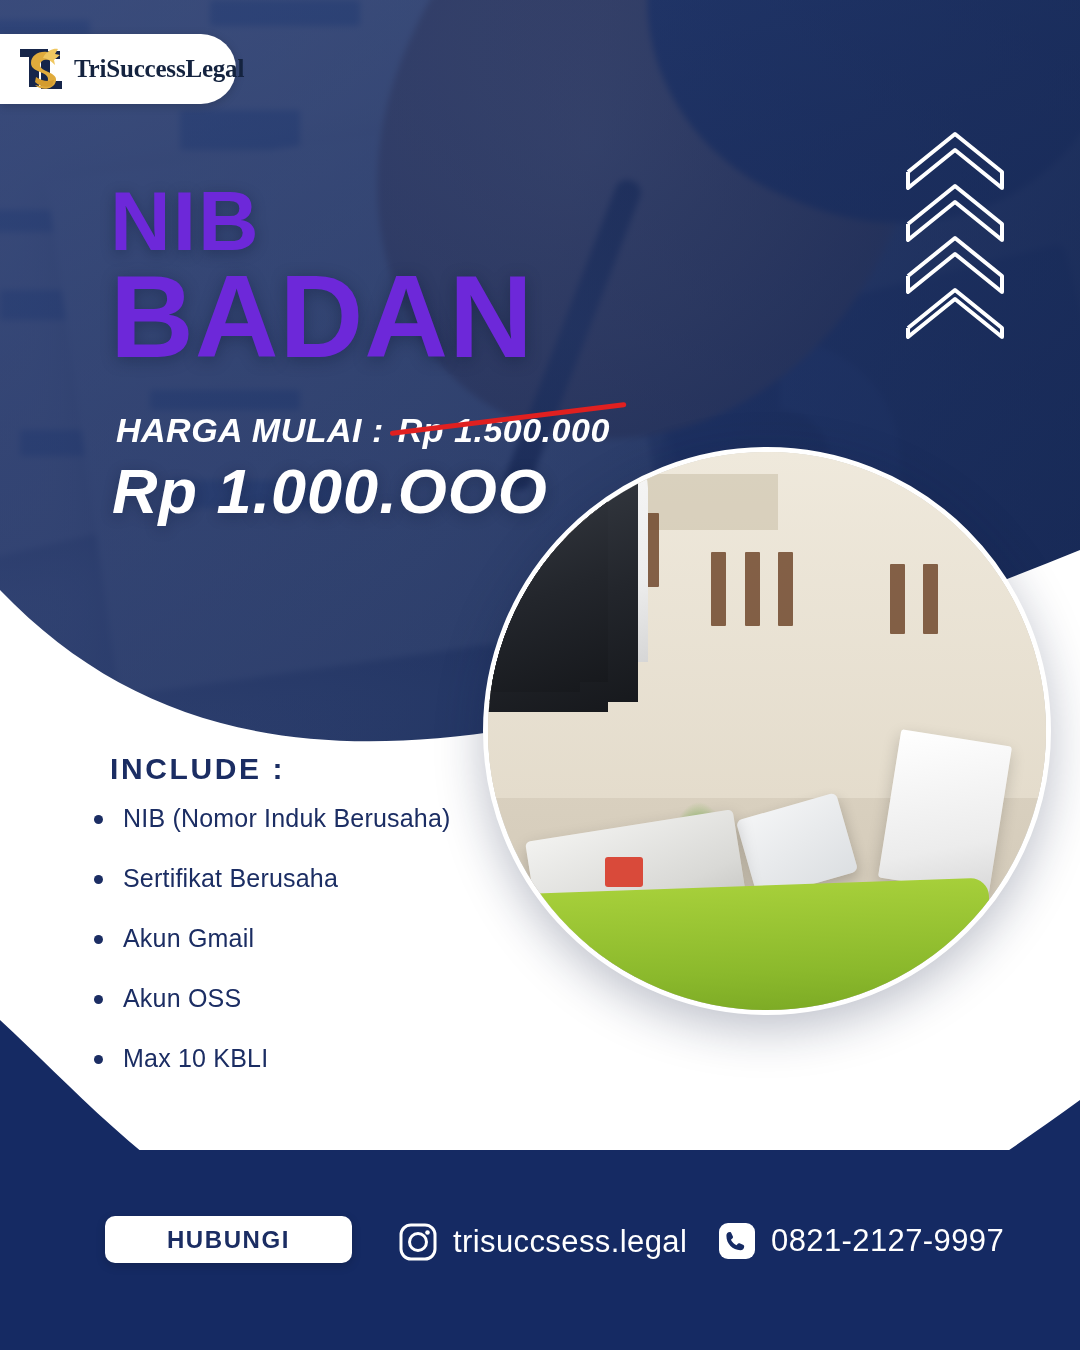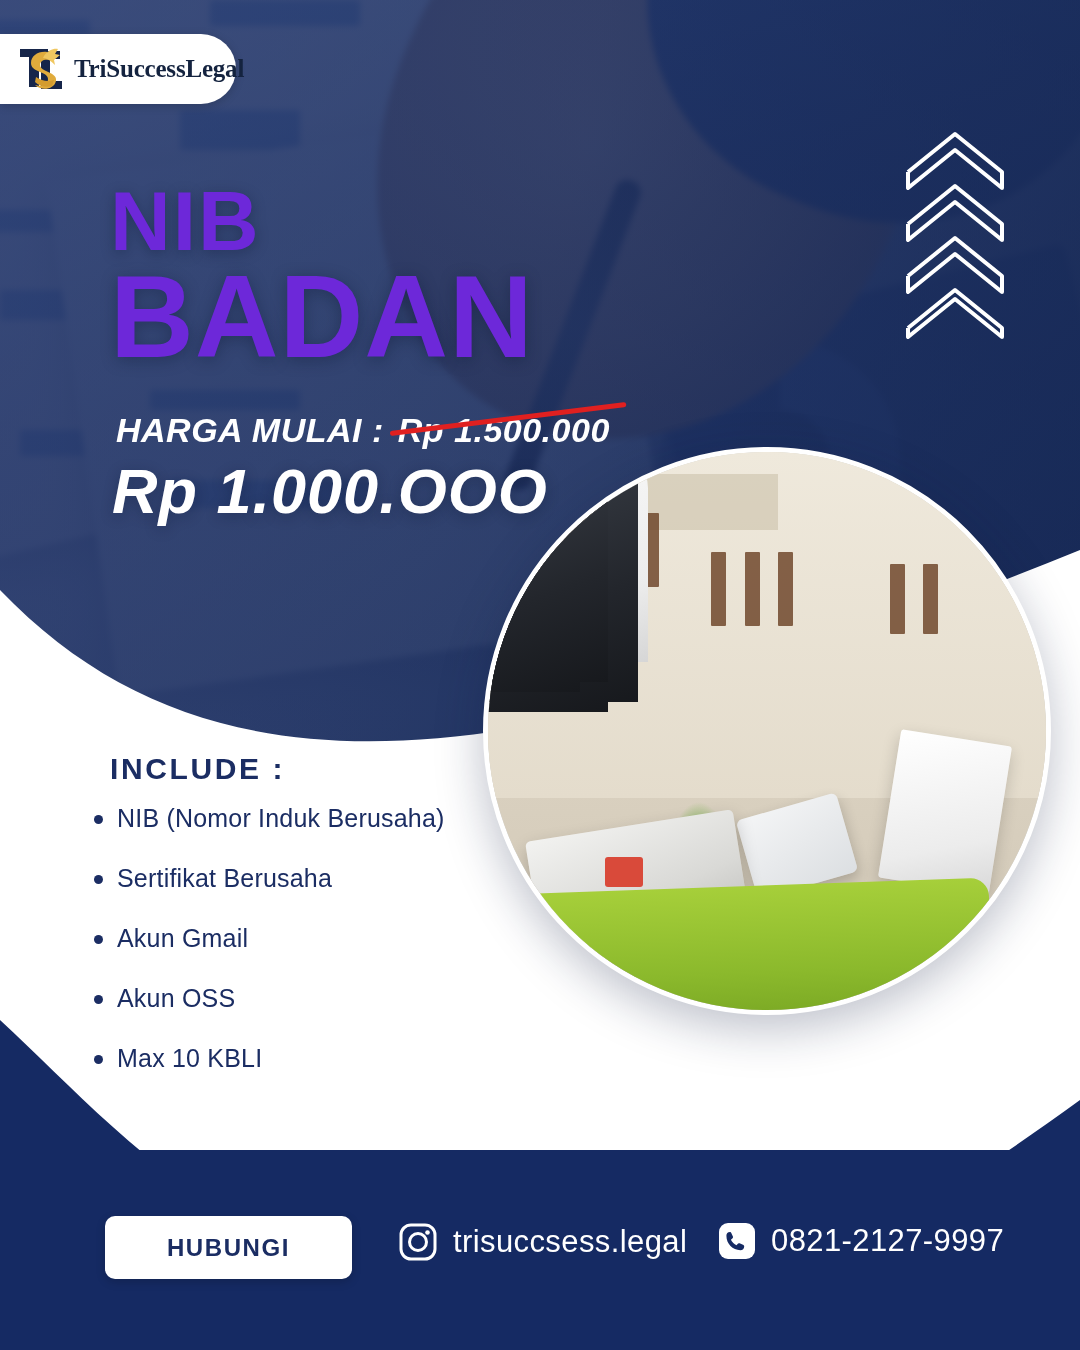--- a/index.html
+++ b/index.html
@@ -165,27 +165,27 @@
   .suit-dark{background:linear-gradient(160deg,#3b4049 0%,#23262c 60%,#17191d 100%);}
   .shirt-blue{background:linear-gradient(160deg,#eaf1f8 0%,#d2e0ef 70%,#b9cde2 100%);}
   .tee-white{background:linear-gradient(160deg,#fbfbfb 0%,#ececec 70%,#d6d6d6 100%);}
 
   
   .include-head{
     position:absolute;left:110px;top:752px;
     font-size:30px;font-weight:bold;color:#1b2d63;letter-spacing:2.6px;
   }
   .include-list{position:absolute;left:94px;top:802px;width:420px;}
-  .inc-item{display:flex;align-items:flex-start;gap:14px;margin-bottom:28px;}
+  .inc-item{display:flex;align-items:flex-start;gap:20px;margin-bottom:28px;}
   .inc-dot{width:9px;height:9px;border-radius:50%;background:#1b2d63;margin-top:13px;flex:0 0 auto;}
   .inc-text{font-size:25px;color:#1b2d63;line-height:1.28;letter-spacing:.2px;}
 
   
   .hubungi{
-    position:absolute;left:105px;top:1216px;width:247px;height:63px;
+    position:absolute;left:105px;top:1216px;width:247px;height:47px;
     background:#ffffff;border-radius:10px;display:flex;align-items:center;justify-content:center;
     box-shadow:0 3px 10px rgba(0,0,0,.18);
   }
   .hubungi span{font-size:24px;font-weight:bold;color:#1b2d63;letter-spacing:1.6px;}
   .contact{position:absolute;display:flex;align-items:center;gap:15px;color:#fff;}
   .contact-ig{left:398px;top:1222px;}
   .contact-ph{left:718px;top:1222px;}
   .contact-text{font-size:31px;letter-spacing:.4px;white-space:nowrap;}
   .ig-icon{width:40px;height:40px;flex:0 0 auto;}
   .ph-icon{width:38px;height:38px;flex:0 0 auto;}

